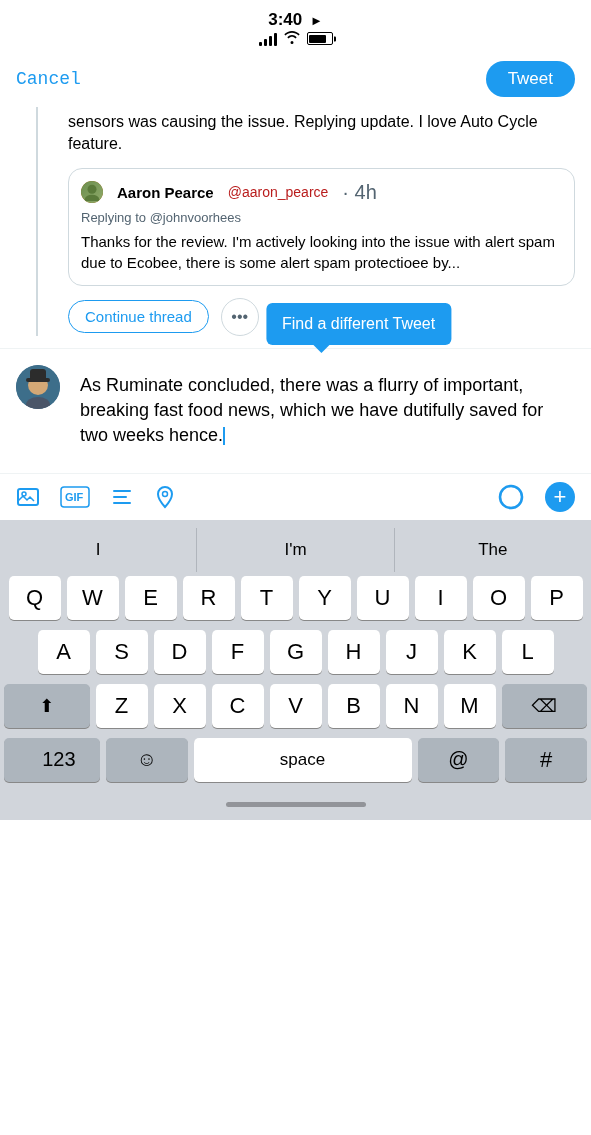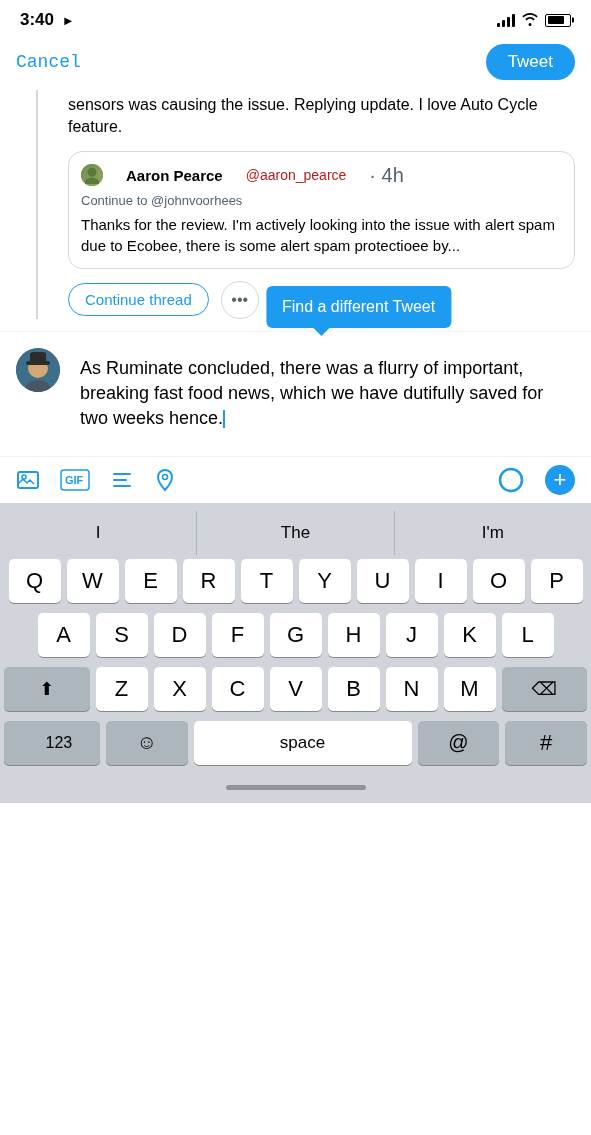--- a/index.html
+++ b/index.html
@@ -12,20 +12,21 @@
       overflow-x: hidden;
     }
 
     
     .status-bar {
       display: flex;
       justify-content: space-between;
       align-items: center;
       padding: 10px 20px 6px 20px;
       background: #fff;
+      flex-direction: column;
     }
     .status-time {
       font-size: 17px;
       font-weight: 600;
       color: #000;
     }
     .status-icons {
       display: flex;
       align-items: center;
       gap: 6px;
@@ -100,21 +101,21 @@
     .quoted-tweet {
       margin: 0 0 0 52px;
       border: 1px solid #cfd9de;
       border-radius: 14px;
       padding: 12px;
       position: relative;
     }
     .quoted-tweet-header {
       display: flex;
       align-items: center;
-      gap: 23px;
+      gap: 14px;
       margin-bottom: 6px;
     }
     .quoted-avatar {
       width: 22px; height: 22px; border-radius: 50%; background: #8B6914;
       overflow: hidden; display: flex; align-items: center; justify-content: center;
       flex-shrink: 0;
     }
     .quoted-avatar-img {
       width: 100%; height: 100%; border-radius: 50%;
       background: linear-gradient(135deg, #8B6914 0%, #c4922a 100%);
@@ -283,21 +284,21 @@
       flex: 1;
       max-width: 52px;
       box-shadow: 0 1px 0 #888;
     }
     .key-dark {
       background: #adb5bd;
       color: #000;
     }
     .key-shift { max-width: none; flex: 1.4; }
     .key-delete { max-width: none; flex: 1.4; }
-    .key-numbers { max-width: none; flex: 1.5; font-size: 16px; padding-left: 14px; }
+    .key-numbers { max-width: none; flex: 1.5; font-size: 20px; padding-left: 14px; }
     .key-emoji { max-width: none; flex: 1.5; font-size: 20px; }
     .key-space { max-width: none; flex: 4; font-size: 17px; }
     .key-at { max-width: none; flex: 1.5; font-size: 20px; }
     .key-hash { max-width: none; flex: 1.5; font-size: 22px; }
 
     .bottom-row {
       display: flex;
       gap: 6px;
       padding: 0 4px 8px;
     }
@@ -358,21 +359,21 @@
           <svg width="18" height="18" viewBox="0 0 20 20">
             <circle cx="10" cy="7" r="5" fill="#5a7a3a"></circle>
             <ellipse cx="10" cy="18" rx="8" ry="5" fill="#5a7a3a"></ellipse>
           </svg>
         </div>
       </div>
       <span class="quoted-name">Aaron Pearce</span>
       <span class="quoted-handle">@aaron_pearce</span>
       <span class="quoted-time">· <span>4h</span></span>
     </div>
-    <div style="font-size:13px; color:#536471; margin-bottom:6px;">Continue to @johnvoorhees</div>
+    <div style="font-size:13px; color:#536471; margin-bottom:6px;">Replying to @johnvoorhees</div>
     <div class="quoted-text">
       <span>Thanks for the review.  I'm actively looking into the issue with alert spam due to Ecobee, there is some alert spam protectio</span><span>ee by...</span>
       
       <div class="tooltip">
         <span>Find a different Tweet</span>
       </div>
     </div>
   </div>
 
   <div class="tweet-actions">
@@ -437,22 +438,22 @@
       <circle cx="14" cy="14" r="11" fill="none" stroke="#1d9bf0" stroke-width="2.5" stroke-dasharray="69.1" stroke-dashoffset="0" stroke-linecap="round" transform="rotate(-90 14 14)"></circle>
     </svg>
   </div>
   <button class="add-tweet-btn">+</button>
 </div>
 
 <div class="keyboard">
 
   <div class="autocorrect-bar">
     <div class="autocorrect-item">I</div>
+    <div class="autocorrect-item">I'm</div>
     <div class="autocorrect-item">The</div>
-    <div class="autocorrect-item">I'm</div>
   </div>
 
   <div class="key-rows">
 
     <div class="key-row">
       <button class="key">Q</button>
       <button class="key">W</button>
       <button class="key">E</button>
       <button class="key">R</button>
       <button class="key">T</button>

